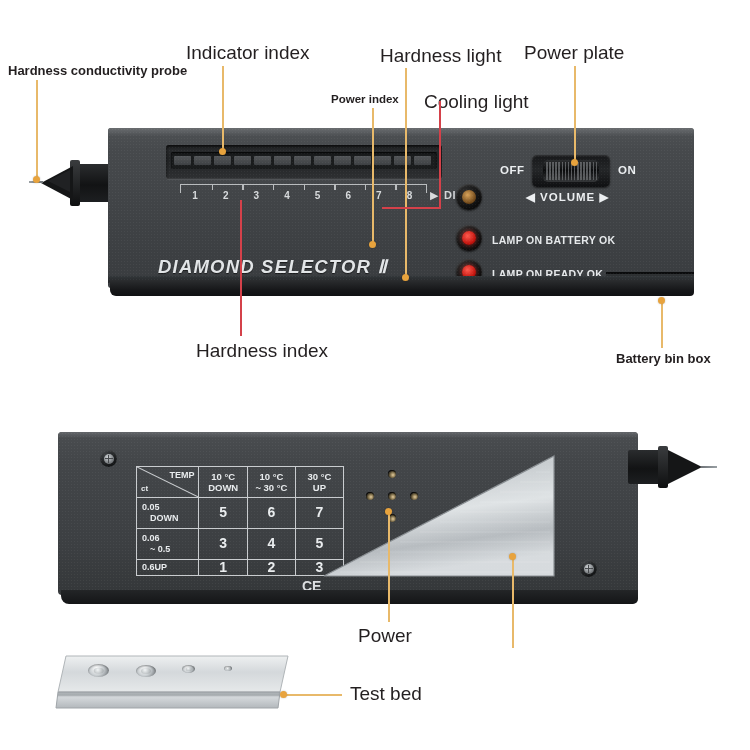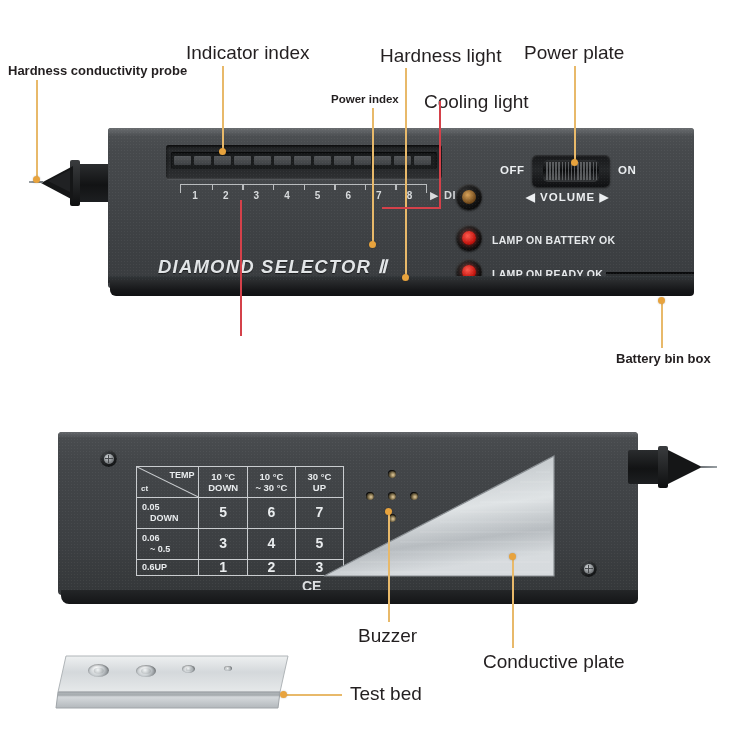--- a/index.html
+++ b/index.html
@@ -473,31 +473,31 @@
 
   <div class="lbl big" style="left:424px;top:79px;margin-top:13px;">Cooling light</div>
   <div class="redseg" style="left:439px;top:101px;width:1.6px;height:107px;"></div>
   <div class="redseg" style="left:382px;top:207px;width:59px;height:1.6px;"></div>
   <div class="redseg" style="left:382px;top:207px;width:1.6px;height:-0px;"></div>
 
   <div class="lbl big" style="left:524px;top:43px;">Power plate</div>
   <div class="leader v" style="left:574px;top:66px;height:96px;"></div>
   <div class="dot" style="left:571px;top:159px;"></div>
 
+  <div class="lbl big" style="left:196px;top:341px;">Hardness index</div>
   <div class="redseg" style="left:240px;top:200px;width:1.6px;height:136px;"></div>
 
   <div class="lbl mid" style="left:616px;top:352px;">Battery bin box</div>
   <div class="leader v" style="left:661px;top:302px;height:46px;"></div>
   <div class="dot" style="left:658px;top:297px;"></div>
 
-  <div class="lbl big" style="left:358px;top:626px;">Buzzer</div>
+  <div class="lbl big" style="left:358px;top:626px;">Power</div>
   <div class="leader v" style="left:388px;top:512px;height:110px;"></div>
   <div class="dot" style="left:385px;top:508px;"></div>
 
-  <div class="lbl big" style="left:483px;top:652px;">Conductive plate</div>
   <div class="leader v" style="left:512px;top:557px;height:91px;"></div>
   <div class="dot" style="left:509px;top:553px;"></div>
 
   <div class="lbl big" style="left:350px;top:684px;">Test bed</div>
   <div class="leader h" style="left:284px;top:694px;width:58px;"></div>
   <div class="dot" style="left:280px;top:691px;"></div>
 
 </div>
 
 </body></html>

